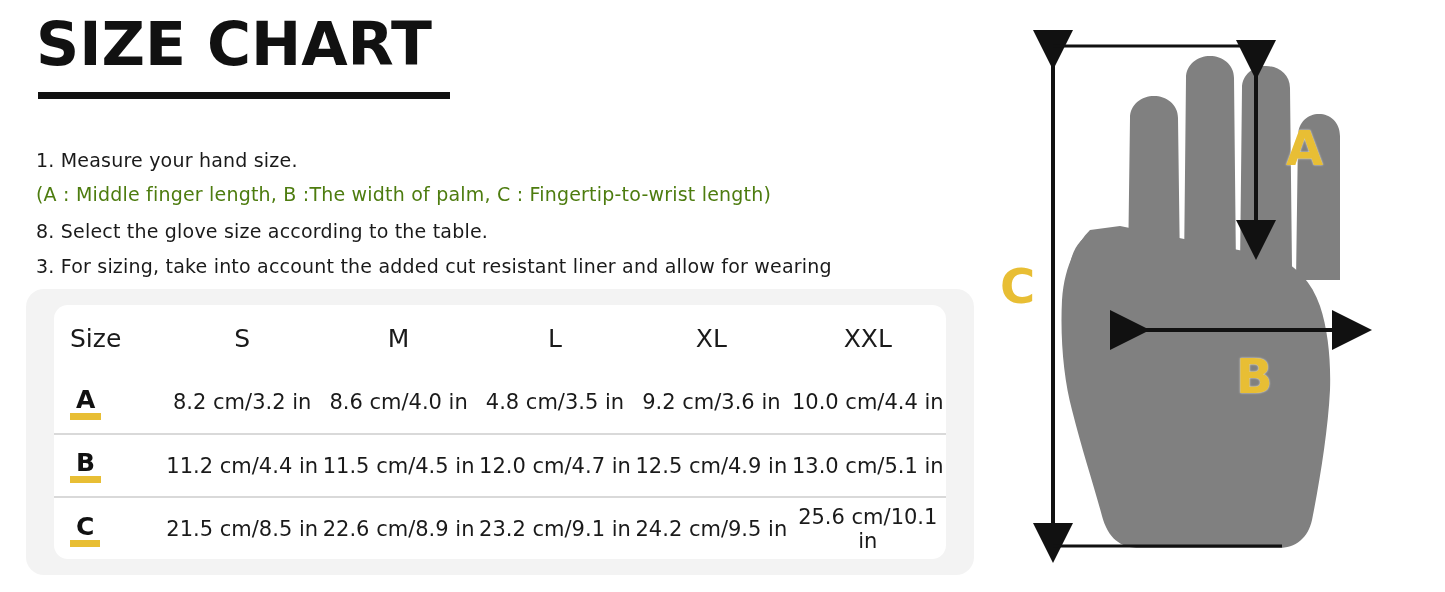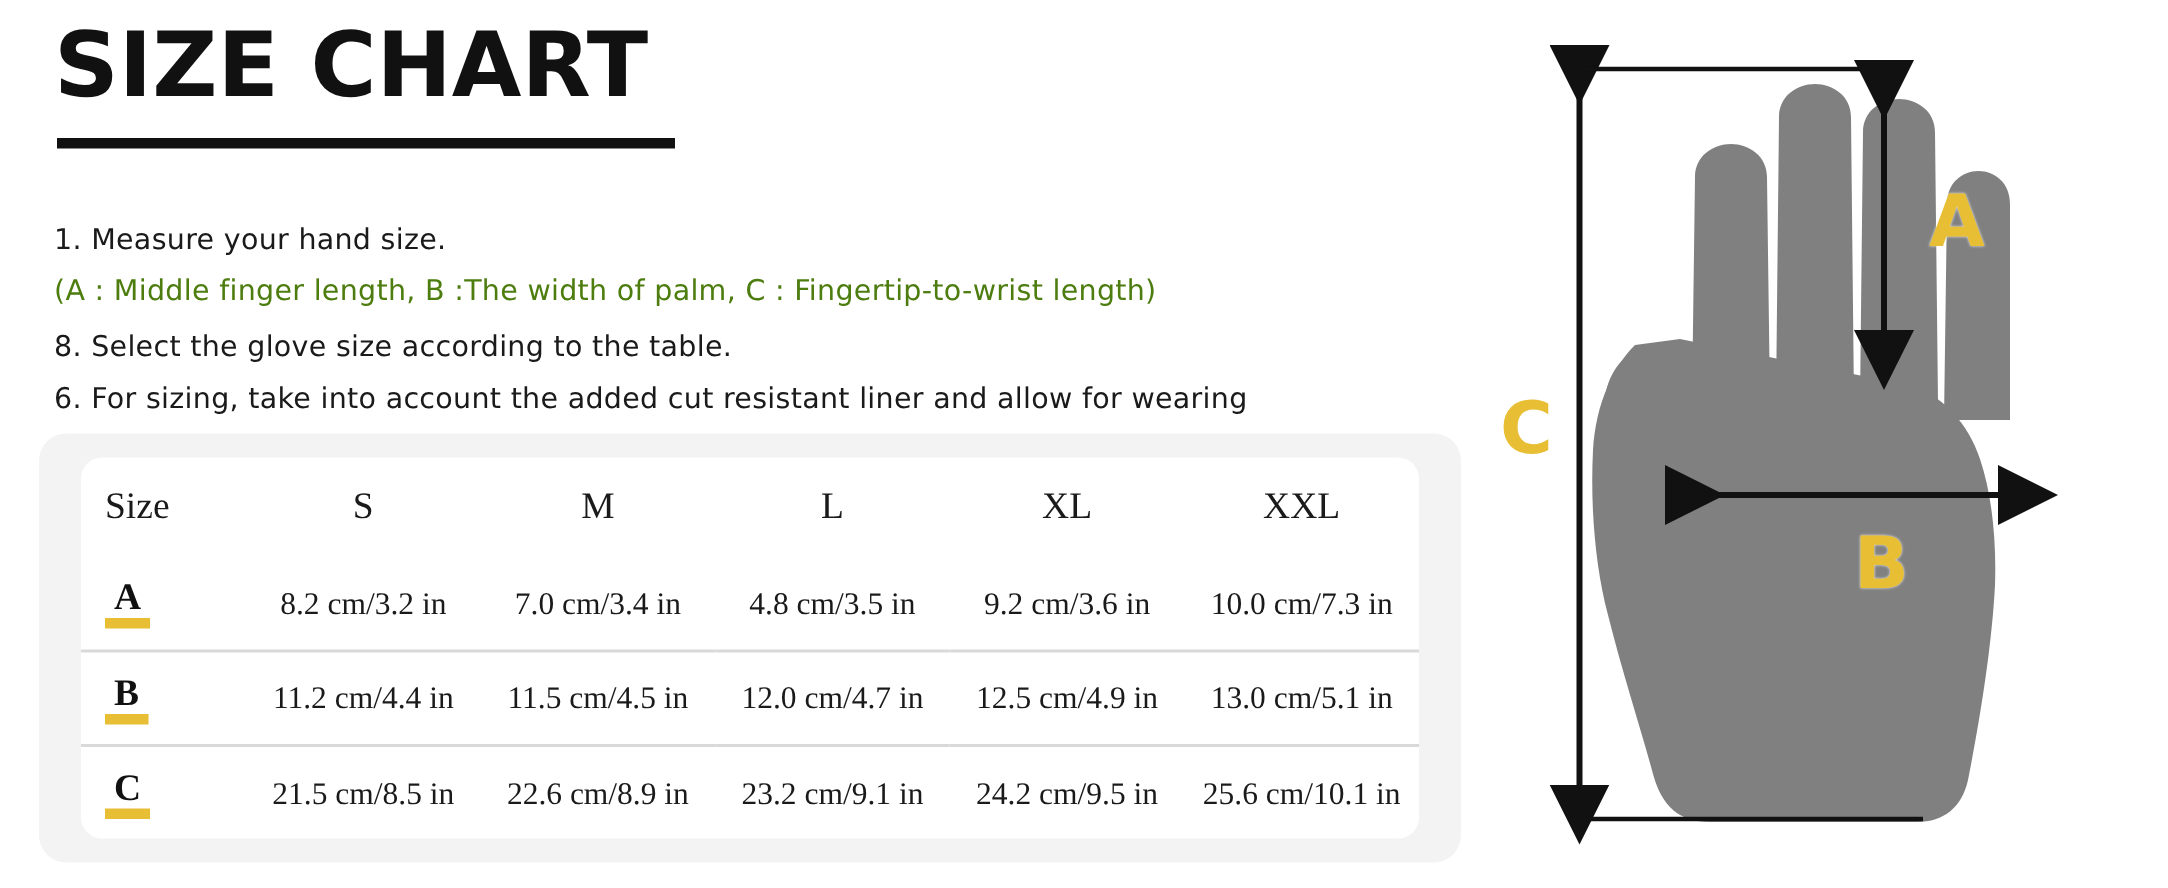--- a/index.html
+++ b/index.html
@@ -63,21 +63,20 @@
     background: #f3f3f3;
     border-radius: 18px;
   }
   .card-inner {
     position: absolute;
     left: 28px; top: 16px;
     width: 892px; height: 254px;
     background: #ffffff;
     border-radius: 14px;
     overflow: hidden;
-    font-family: Liberation Serif, serif;
   }
   table.size-table {
     width: 892px;
     border-collapse: collapse;
     table-layout: fixed;
   }
   table.size-table td, table.size-table th {
     border: none;
     padding: 0;
     text-align: center;
@@ -147,45 +146,45 @@
 <div id="page">
 
   <div class="left">
 
     <div class="title">SIZE CHART</div>
     <div class="title-rule"></div>
 
     <div class="note n1">1. Measure your hand size.</div>
     <div class="note n2">(A : Middle finger length, B :The width of palm, C : Fingertip-to-wrist length)</div>
     <div class="note n3">8. Select the glove size according to the table.</div>
-    <div class="note n4">6. For sizing, take into account the added cut resistant liner and allow for wearing</div>
+    <div class="note n4">3. For sizing, take into account the added cut resistant liner and allow for wearing</div>
 
     <div class="card">
       <div class="card-inner">
         <table class="size-table">
           <thead>
             <tr>
               <th class="col-label">Size</th>
               <th>S</th>
               <th>M</th>
               <th>L</th>
               <th>XL</th>
               <th>XXL</th>
             </tr>
           </thead>
           <tbody>
             <tr>
               <td class="col-label">
                 <span class="row-letter">A</span>
               </td>
               <td>8.2 cm/3.2 in</td>
-              <td>7.0 cm/3.4 in</td>
+              <td>8.6 cm/4.0 in</td>
               <td>4.8 cm/3.5 in</td>
               <td>9.2 cm/3.6 in</td>
-              <td>10.0 cm/7.3 in</td>
+              <td>10.0 cm/4.4 in</td>
             </tr>
             <tr>
               <td class="col-label">
                 <span class="row-letter">B</span>
               </td>
               <td>11.2 cm/4.4 in</td>
               <td>11.5 cm/4.5 in</td>
               <td>12.0 cm/4.7 in</td>
               <td>12.5 cm/4.9 in</td>
               <td>13.0 cm/5.1 in</td>

